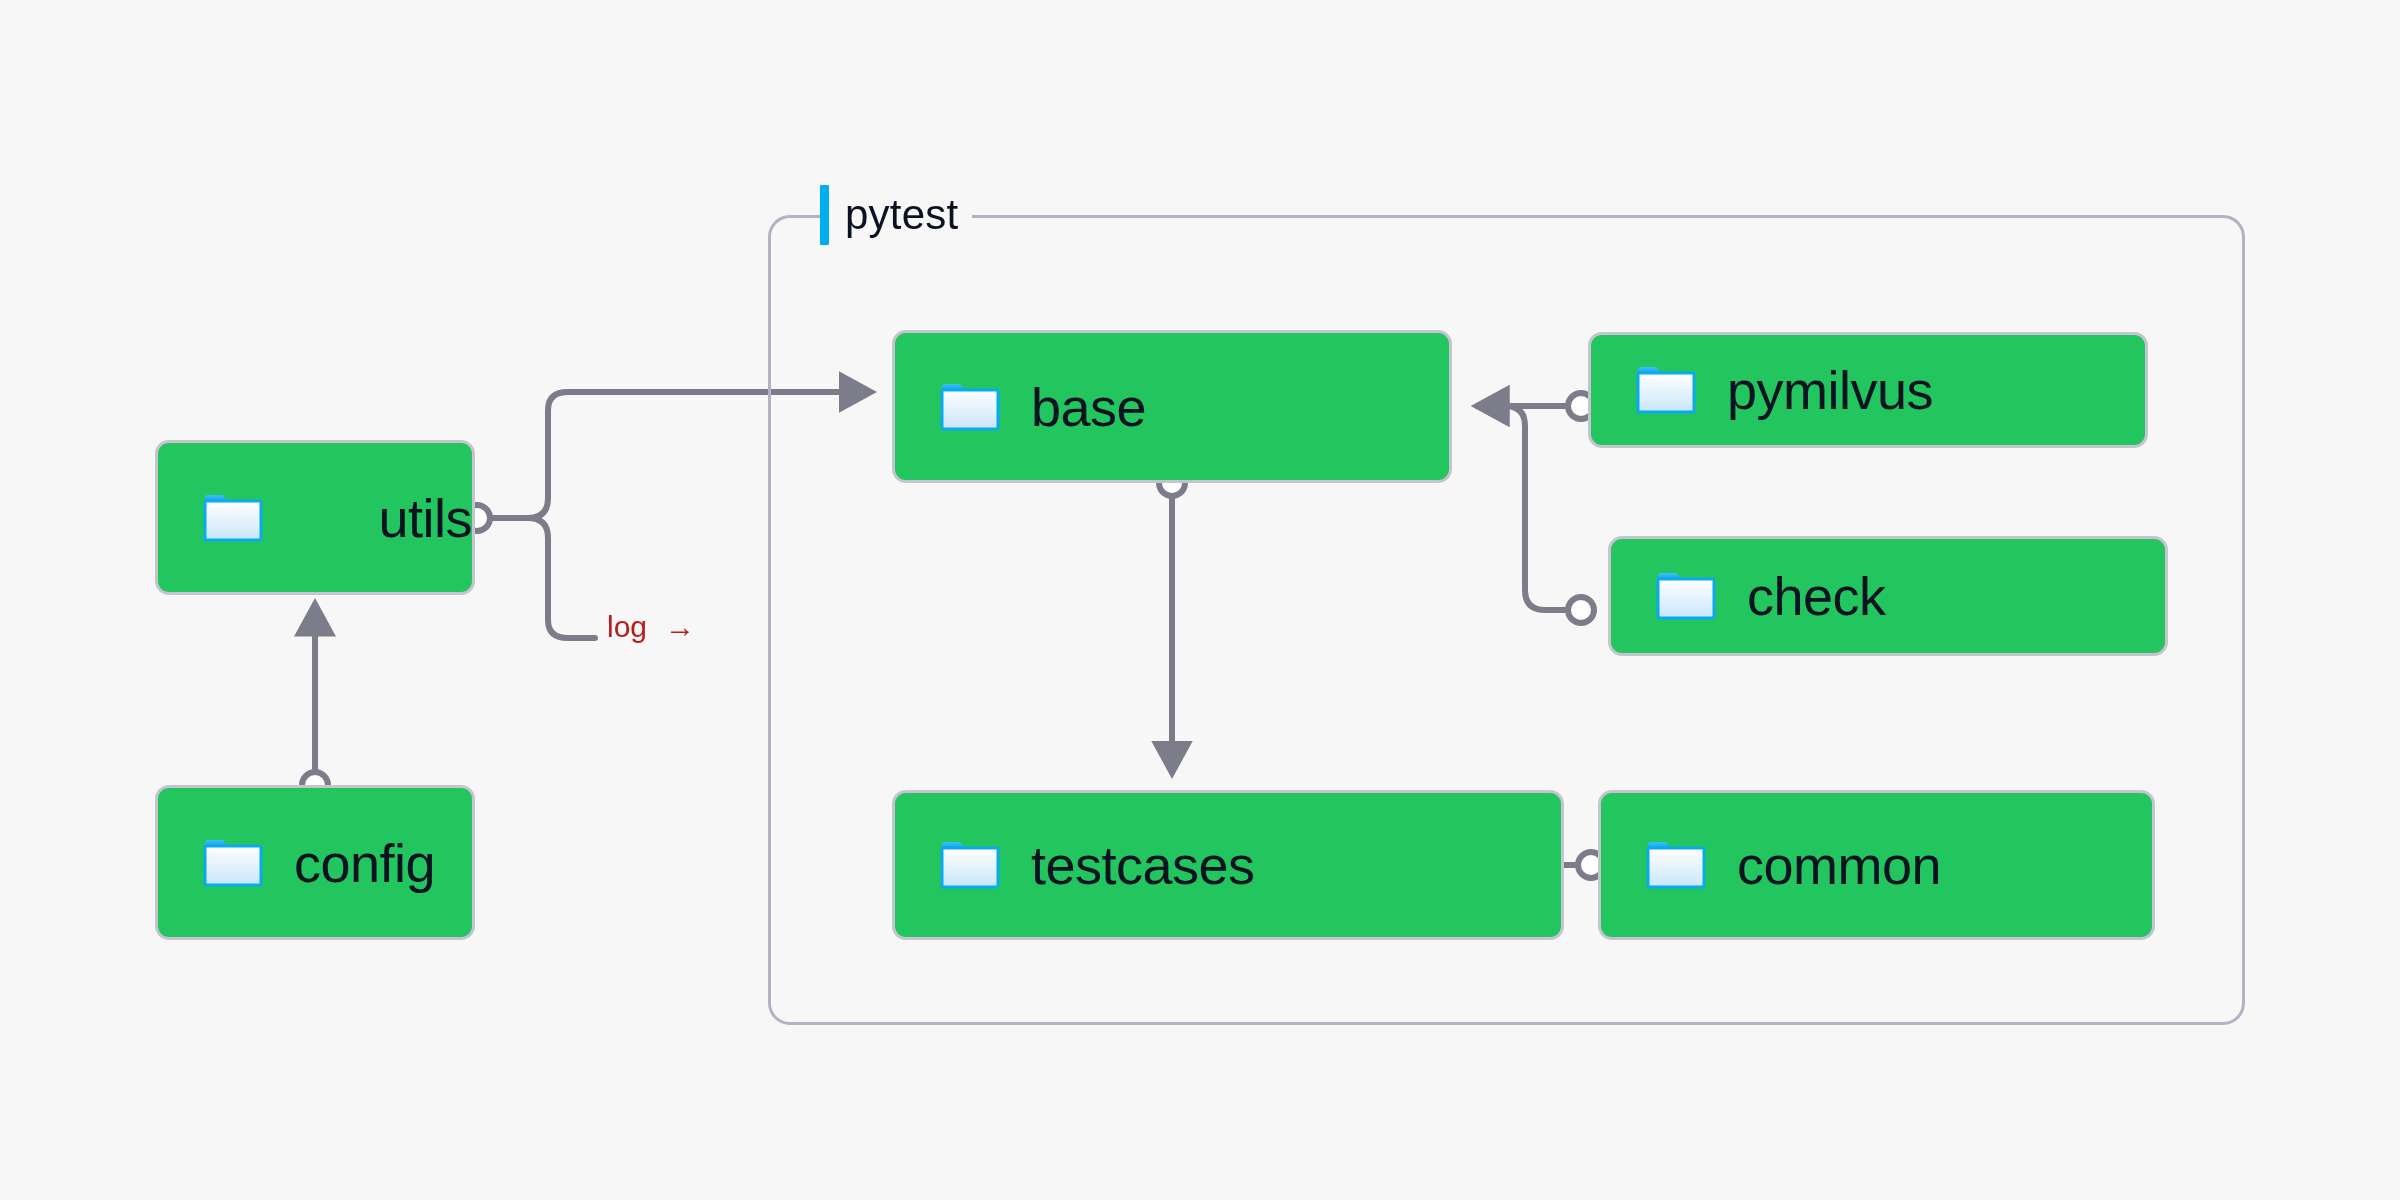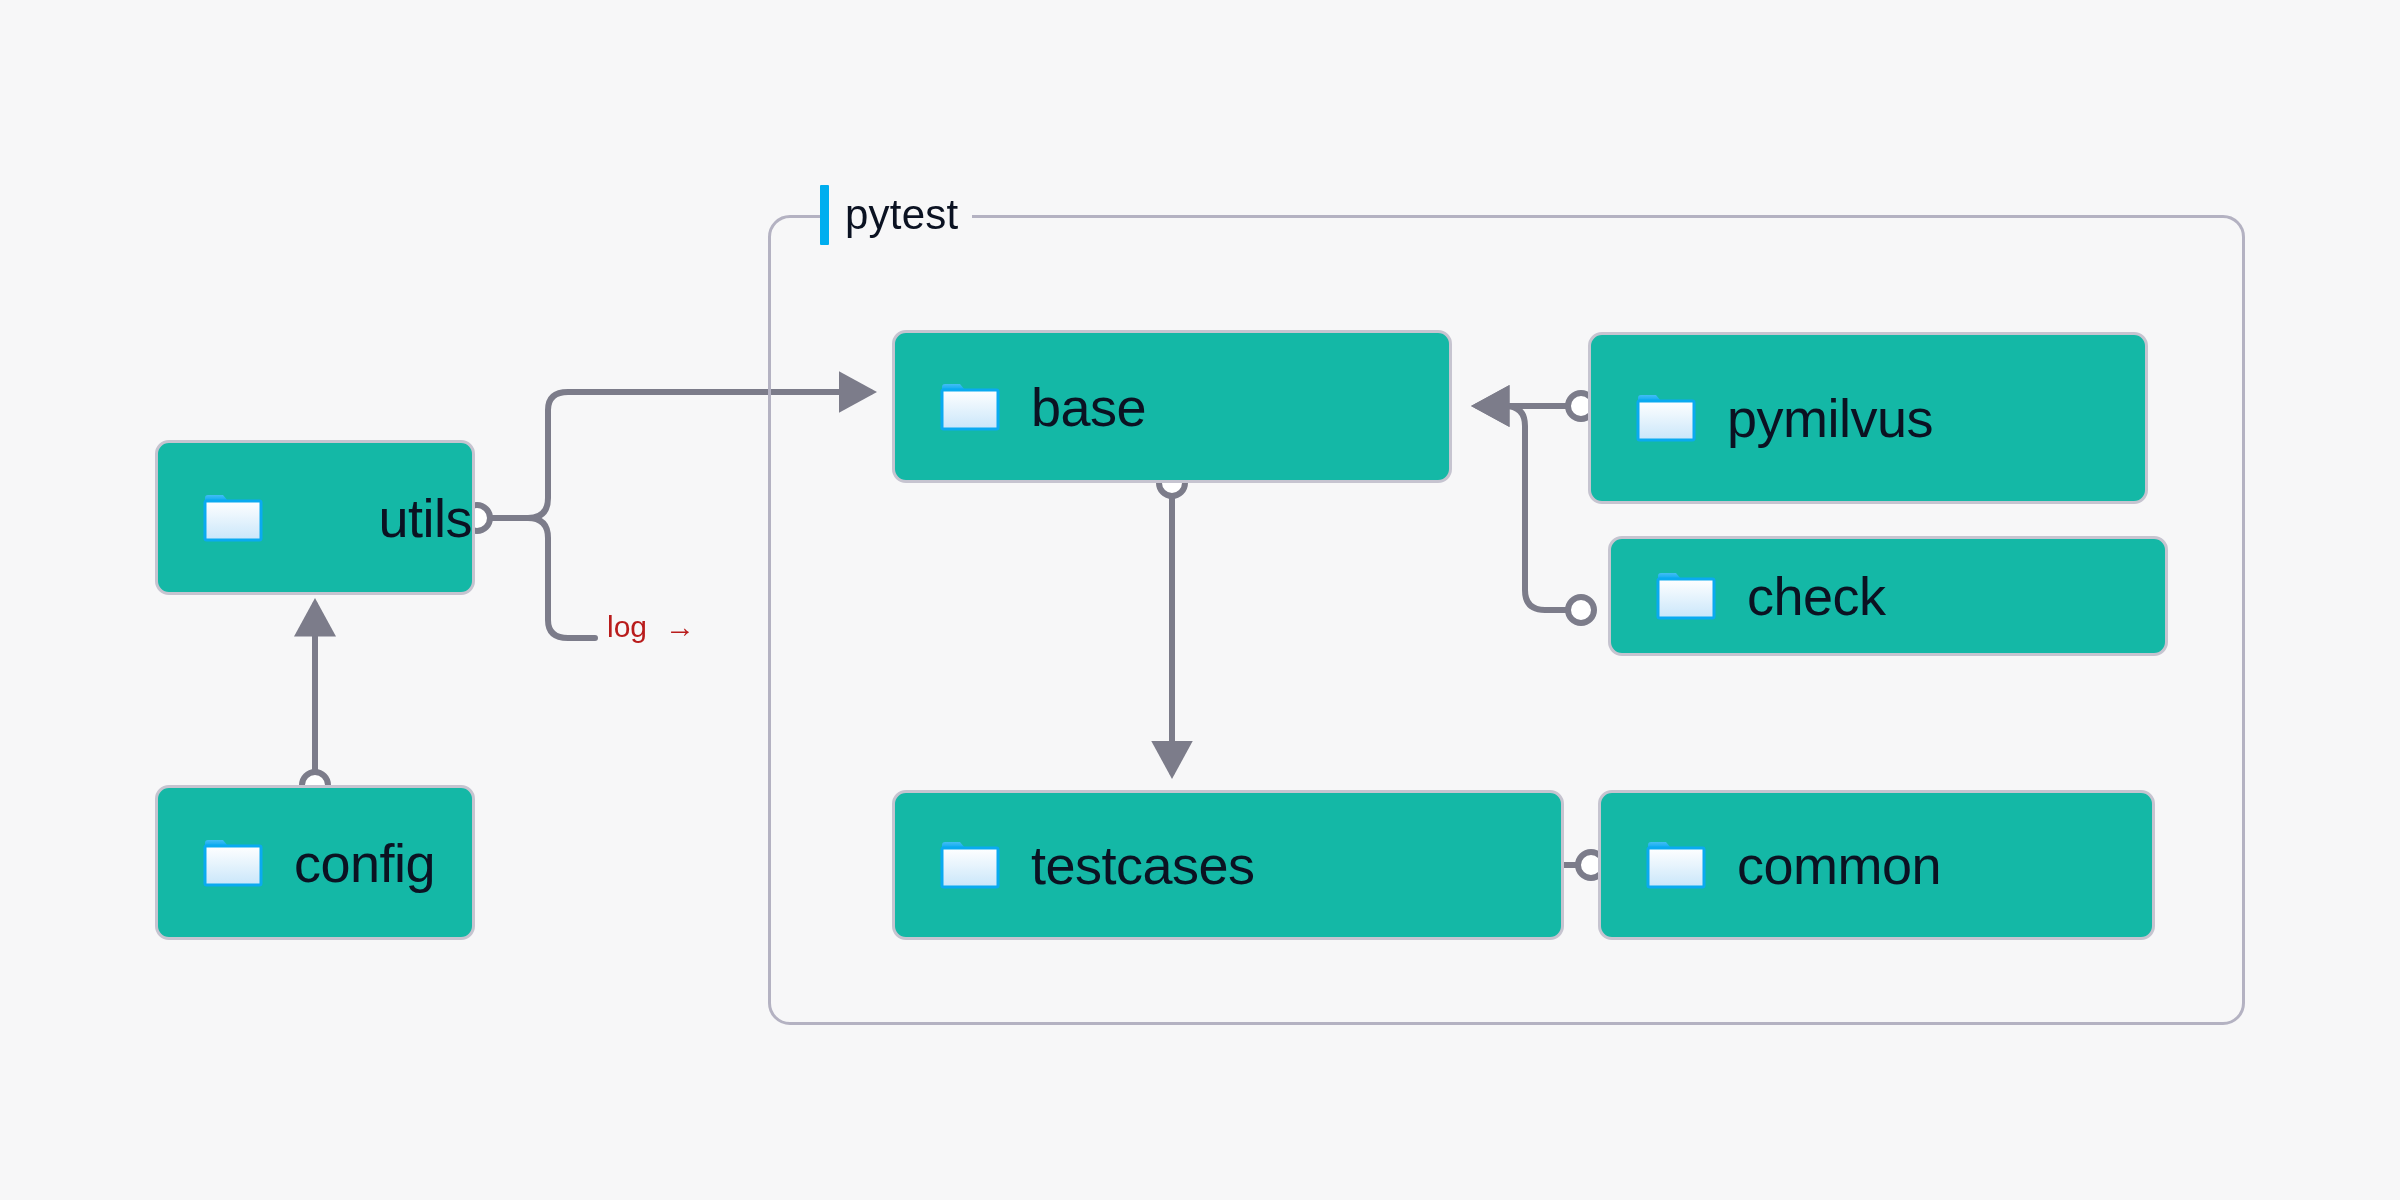--- a/index.html
+++ b/index.html
@@ -47,21 +47,21 @@
   .group-label {
     font-size: 42px;
     color: #0b1222;
     letter-spacing: 0.2px;
     white-space: nowrap;
     line-height: 1;
   }
   
   .node {
     position: absolute;
-    background: #14b8a6;
+    background: #22c55e;
     border: 3px solid #c6c4d0;
     border-radius: 14px;
     box-sizing: border-box;
     display: flex;
     align-items: center;
     padding-left: 44px;
     gap: 30px;
   }
   .node-label {
     font-size: 54px;
@@ -171,21 +171,21 @@
   </div>
 
   <div class="node" style="left:892px; top:790px; width:672px; height:150px;">
     <svg class="folder-icon" viewBox="0 0 62 52">
       <path d="M3 9 L3 6 Q3 3 6 3 L21 3 L26 9 Z" fill="url(#folderTab)"></path>
       <rect x="3" y="9" width="56" height="39" rx="1.5" fill="url(#folderGrad)" stroke="#0aaaf0" stroke-width="3"></rect>
     </svg>
     <span class="node-label">testcases</span>
   </div>
 
-  <div class="node" style="left:1588px; top:332px; width:560px; height:172px;">
+  <div class="node" style="left:1588px; top:332px; width:560px; height:116px;">
     <svg class="folder-icon" viewBox="0 0 62 52">
       <path d="M3 9 L3 6 Q3 3 6 3 L21 3 L26 9 Z" fill="url(#folderTab)"></path>
       <rect x="3" y="9" width="56" height="39" rx="1.5" fill="url(#folderGrad)" stroke="#0aaaf0" stroke-width="3"></rect>
     </svg>
     <span class="node-label">pymilvus</span>
   </div>
 
   <div class="node" style="left:1608px; top:536px; width:560px; height:120px;">
     <svg class="folder-icon" viewBox="0 0 62 52">
       <path d="M3 9 L3 6 Q3 3 6 3 L21 3 L26 9 Z" fill="url(#folderTab)"></path>

